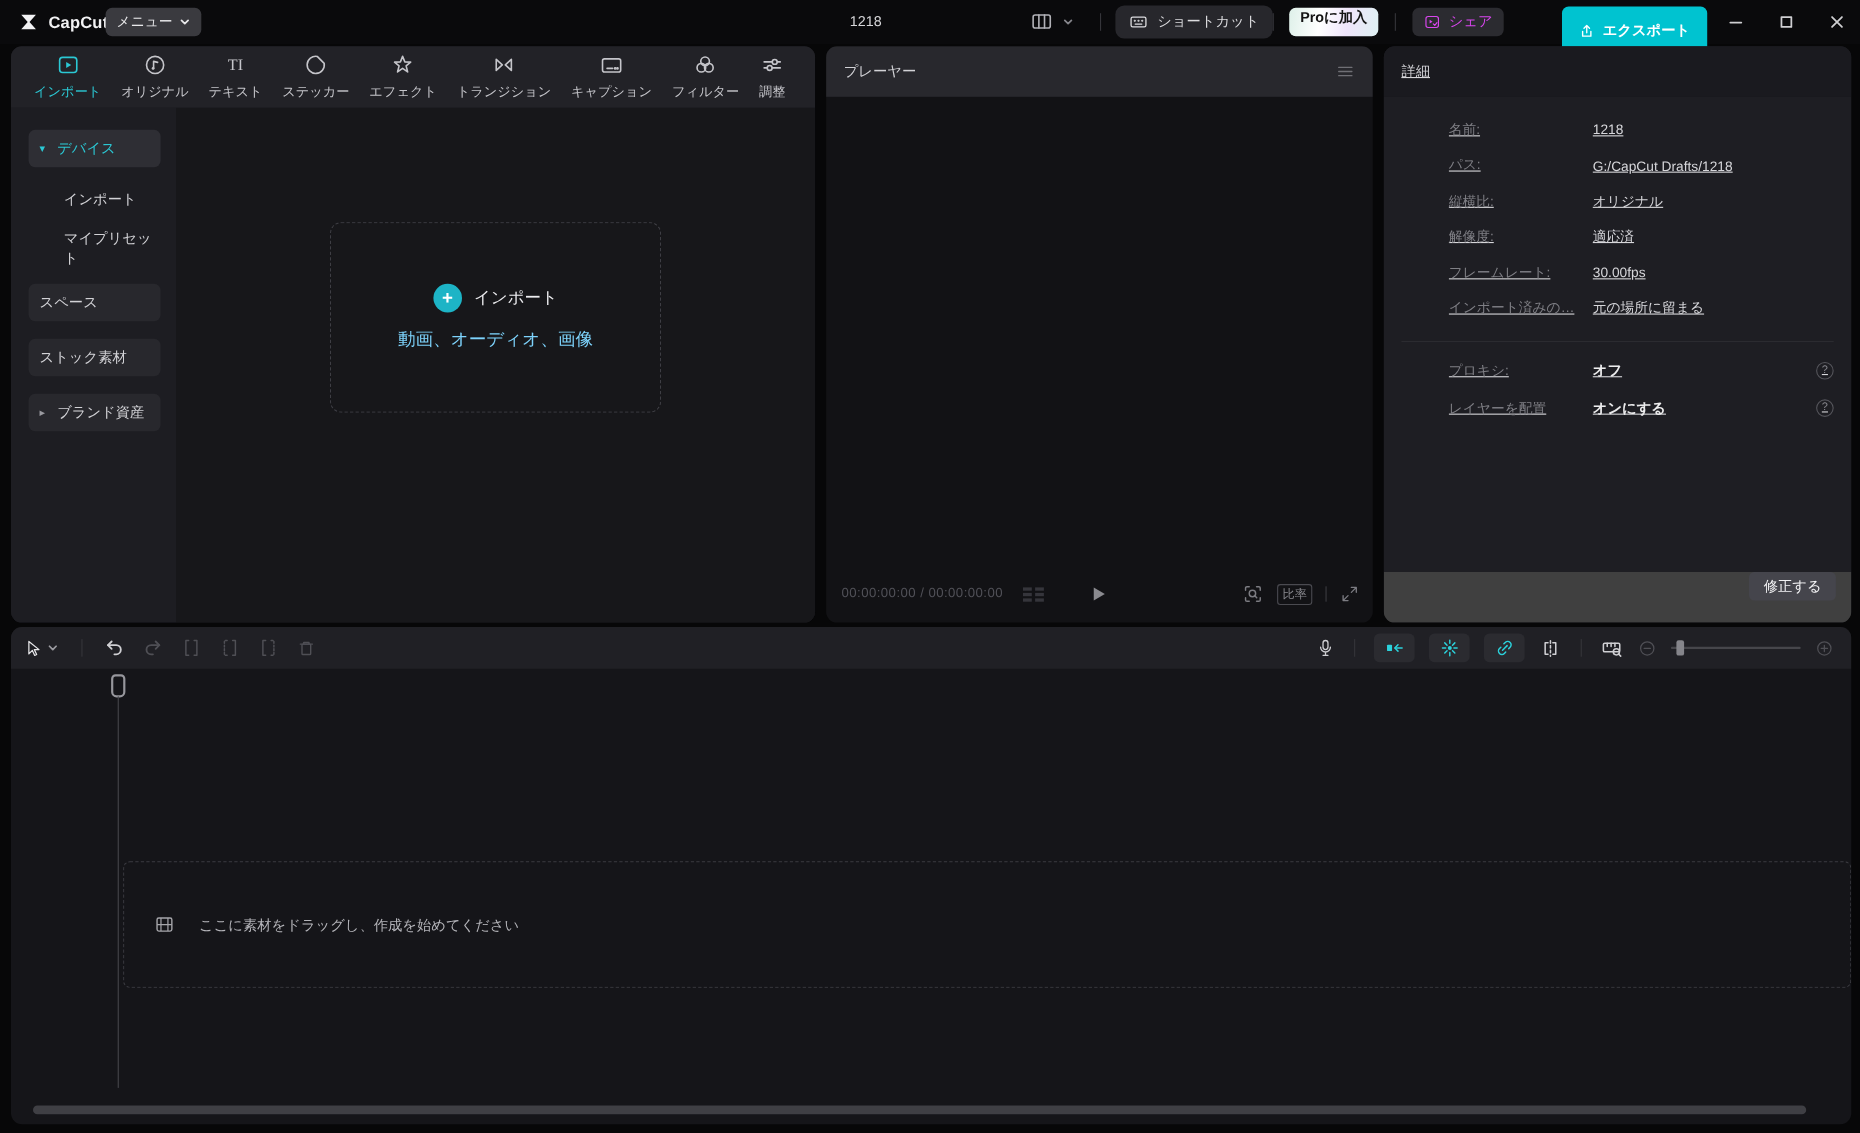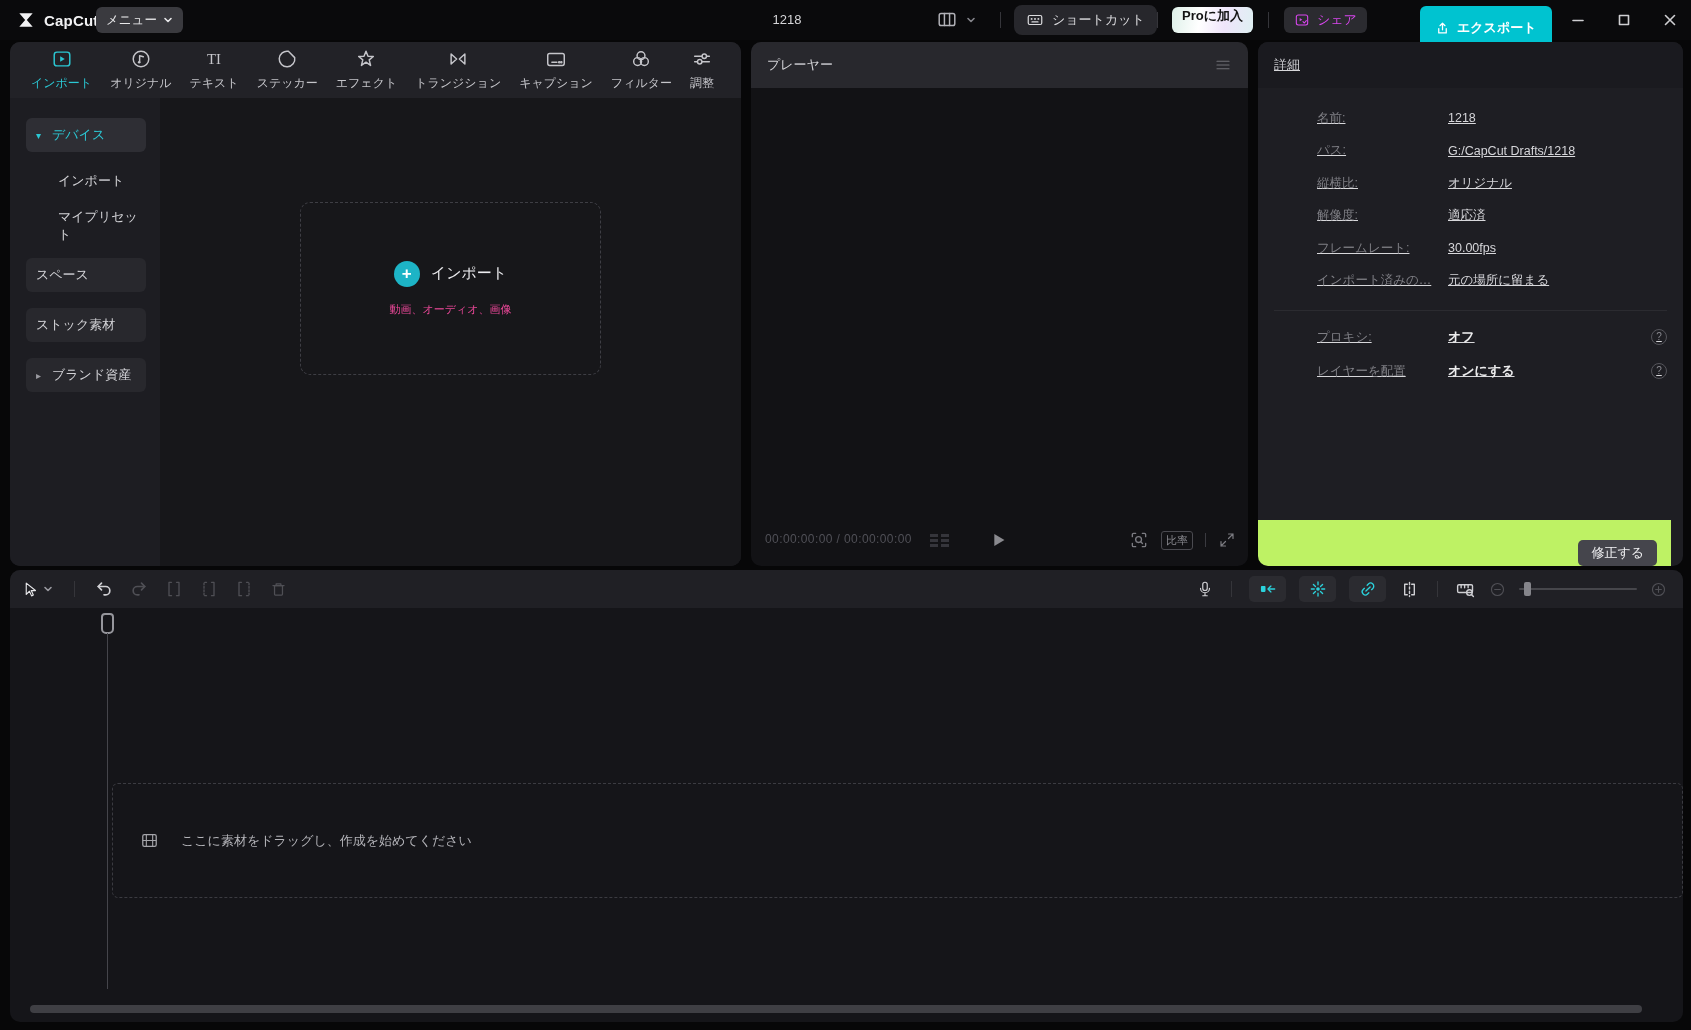--- a/index.html
+++ b/index.html
@@ -53,21 +53,21 @@
   .side-item.active .tri{color:#2bc8d4;}
   .side-item.child{background:none; padding-left:32px; height:26px; margin-bottom:19px;}
   .side-item.group{background:#28282d;}
   .media-content{flex:1; background:#17171a; position:relative;}
   .dropzone{position:absolute; left:140px; top:104px; width:301px; height:173px; border:1px dashed #3e3e44; border-radius:10px;
     display:flex; flex-direction:column; align-items:center; justify-content:center;}
   .dz-row{display:flex; align-items:center; gap:11px;}
   .dz-plus{width:26px; height:26px; border-radius:50%; background:#1db4c6; color:#fff; font-size:17px; font-weight:700;
     display:flex; align-items:center; justify-content:center; line-height:1;}
   .dz-title{font-size:15px; color:#ededf0;}
-  .dz-sub{margin-top:15px; font-size:11px; color:#ec4899;}
+  .dz-sub{margin-top:15px; font-size:16px; color:#7dd3fc;}
 
   
   .p-header{height:46px; background:#28282d; display:flex; align-items:center; padding:0 16px;}
   .p-header .ptitle{font-size:13px; color:#d2d2d6;}
   .p-header .hamburger{margin-left:auto; color:#6f6f75;}
   .p-controls{position:absolute; left:0; right:0; bottom:8px; height:36px;}
   .timecode{position:absolute; left:14px; top:10px; font-size:12px; color:#505057; letter-spacing:.4px; white-space:nowrap;}
   .frames-icon{position:absolute; left:178px; top:11px; color:#35353b;}
   .play-btn{position:absolute; left:236px; top:7px; color:#8a8a8f;}
   .p-right{position:absolute; right:12px; top:8px; display:flex; align-items:center; gap:12px; color:#7c7c82;}
@@ -77,22 +77,22 @@
   
   .d-header{height:46px; background:#1a1a1f; display:flex; align-items:center; padding:0 16px; font-size:13px; color:#cfcfd3;}
   .d-rows{padding:14px 16px 0;}
   .d-row{height:32.5px; display:flex; align-items:center; font-size:12.5px;margin-left:43px;}
   .d-label{width:131px; color:#7f7f85; flex:none; white-space:nowrap; overflow:hidden;}
   .d-value{color:#d6d6da; white-space:nowrap;}
   .d-sep{height:1px; background:#2b2b30; margin:13px 16px 9px;}
   .d-row.opt .d-value{color:#ececed; font-weight:600; font-size:13px;}
   .help-dot{margin-left:auto; width:16px; height:16px; border:1px solid #55555b; border-radius:50%;
     color:#8a8a90; font-size:10px; line-height:14px; text-align:center;}
-  .d-footer{position:absolute; left:0; right:12px; bottom:0; height:46px; background:#bef264;
-    display:flex; align-items:flex-end; justify-content:flex-end; padding-right:14px;}
+  .d-footer{position:absolute; left:0; right:0; bottom:0; height:46px; background:#404040;
+    display:flex; align-items:flex-start; justify-content:flex-end; padding-right:14px;}
   .modify-btn{height:26px; padding:0 13px; background:#45454c; border-radius:5px; font-size:13px; color:#f2f2f4;
     display:flex; align-items:center;}
 
   
   #timeline{left:10px; top:570px; width:1673px; height:452px; background:#151519;}
   .tl-toolbar{height:38px; background:#202025; display:flex; align-items:center; padding:0 16px 0 12px;}
   .tool{display:flex; align-items:center; justify-content:center; color:#4f4f55;}
   .tool.on{color:#e6e6e9;}
   .tool.semi{color:#cfcfd3;}
   .tl-left{display:flex; align-items:center; gap:15px;}

